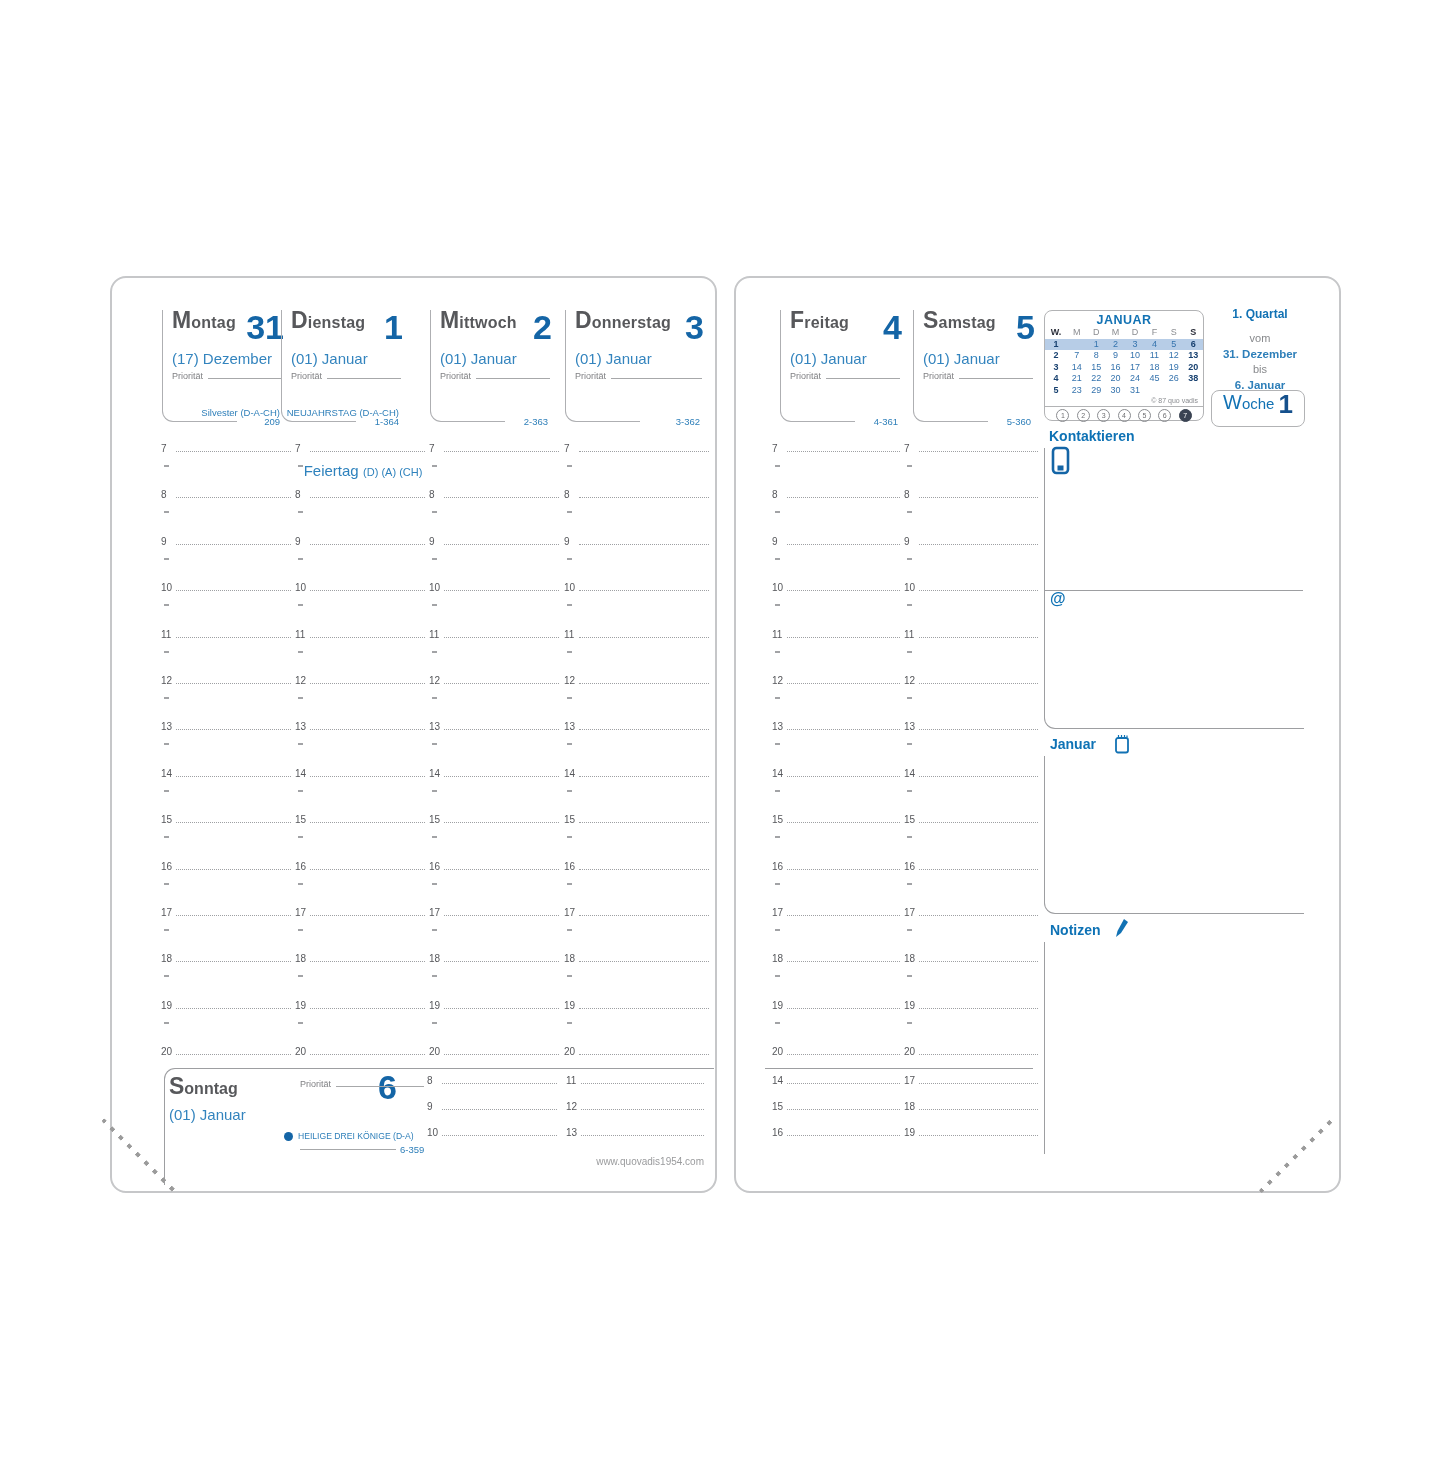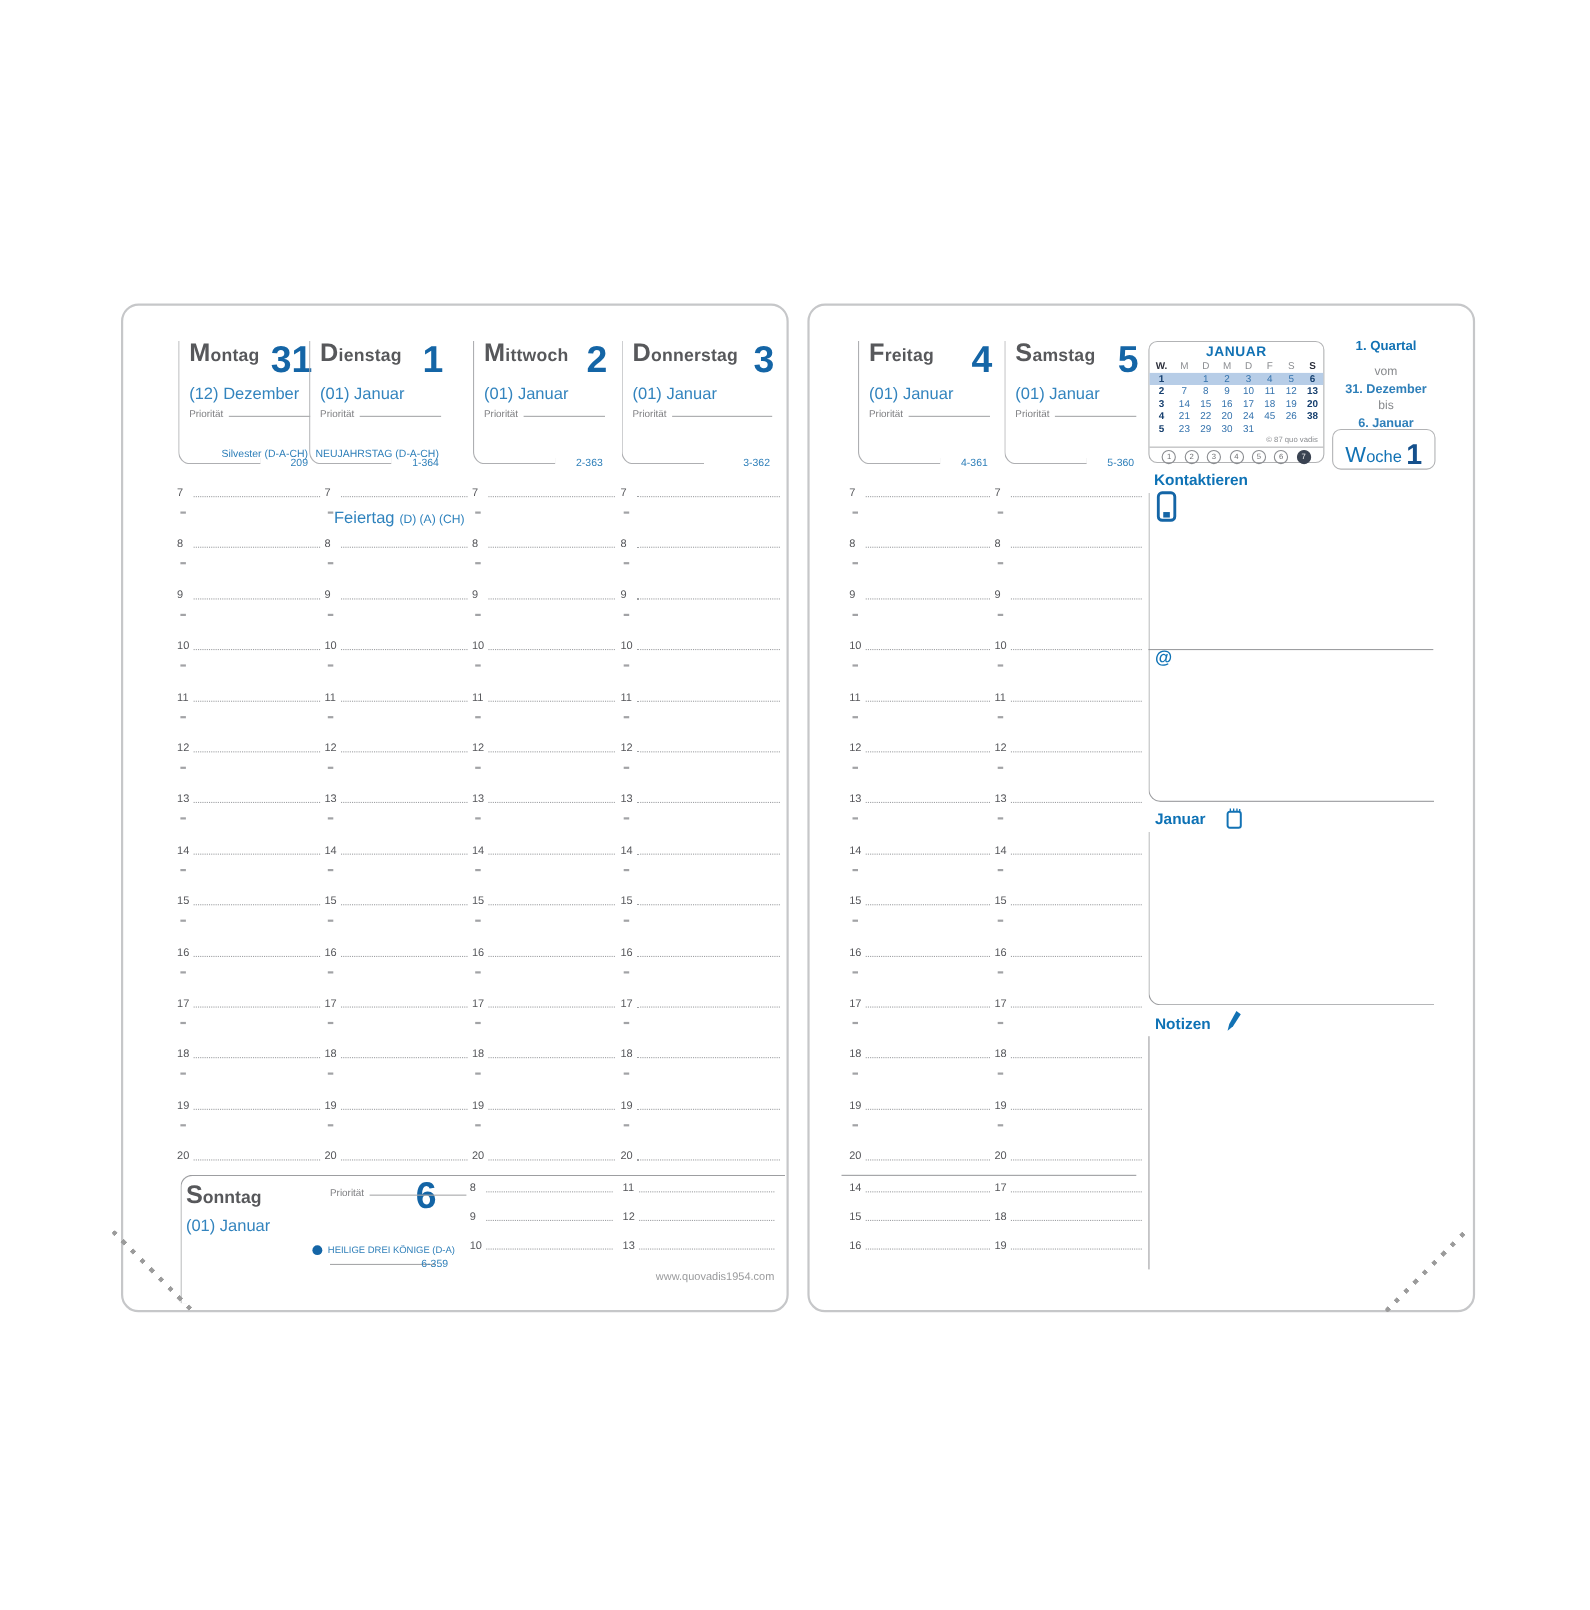--- a/index.html
+++ b/index.html
@@ -51,21 +51,21 @@
   .sun-month{position:absolute;left:57px;top:828px;font-size:15px;color:#3384be;}
   .sun-prio{position:absolute;left:188px;top:800px;width:124px;display:flex;
             align-items:baseline;font-size:9px;color:#808184;}
   .sun-holiday{position:absolute;left:172px;top:853px;width:132px;display:flex;
                align-items:center;font-size:8.6px;font-weight:normal;color:#2e7fb9;
                white-space:nowrap;}
   .holiday-dot{width:9px;height:9px;border-radius:50%;background:#1465a6;
                margin-right:5px;flex:0 0 auto;}
   .sun-underline{position:absolute;left:188px;top:871px;width:96px;
                  border-bottom:1px solid #a7a8aa;}
-  .sun-code{position:absolute;left:271px;top:866px;font-size:9.5px;color:#2e7fb9;}
+  .sun-code{position:absolute;left:288px;top:866px;font-size:9.5px;color:#2e7fb9;}
   .website{position:absolute;left:390px;top:878px;width:202px;text-align:right;
            font-size:10px;color:#9a9b9d;}
 
   
   .sun2-line{position:absolute;left:29px;top:790px;width:268px;
              border-top:1.5px solid #9d9ea1;}
 
   
   .cal-box{position:absolute;left:308px;top:32px;width:158px;height:109px;
            border:1.5px solid #b2b3b5;border-radius:8px;background:#fff;}
@@ -88,21 +88,21 @@
         font-size:7px;line-height:11px;text-align:center;color:#6d6e71;}
   .circ-filled{background:#3a4352;border-color:#3a4352;color:#fff;}
 
   .quartal{position:absolute;left:470px;top:29px;width:108px;text-align:center;
            font-size:12px;font-weight:bold;color:#1272b4;}
   .range{position:absolute;left:470px;top:53px;width:108px;text-align:center;line-height:15.5px;}
   .range .r-grey{display:block;font-size:11px;color:#87898c;}
   .range .r-blue{display:block;font-size:11.5px;font-weight:bold;color:#2e7fb9;}
   .woche-box{position:absolute;left:475px;top:112px;width:92px;height:35px;
              border:1.5px solid #b2b3b5;border-radius:8px;display:flex;
-             justify-content:center;align-items:flex-end;gap:4px;}
+             justify-content:center;align-items:flex-start;gap:4px;}
   .woche-label{display:block;font-size:15px;color:#1272b4;}
   .woche-label::first-letter{font-size:20px;}
   .woche-num{font-size:26px;font-weight:bold;color:#15508c;line-height:26px;}
 
   .side-label{position:absolute;font-size:14px;font-weight:bold;color:#0e72b5;}
   .at-label{position:absolute;left:314px;top:312px;font-size:16px;font-weight:bold;color:#0e72b5;}
   .frame1{position:absolute;left:308px;top:170px;width:259px;height:280px;
           border-left:1.5px solid #9d9ea1;border-bottom:1.5px solid #9d9ea1;
           border-bottom-left-radius:11px;}
   .at-divider{position:absolute;left:308px;top:312px;width:259px;
@@ -132,21 +132,21 @@
       <span class="f-main">Feiertag</span>
       <span class="f-reg">(D) (A) (CH)</span>
     </div>
     <div class="website">www.quovadis1954.com</div>
   <div class="day-header" style="left: 50px; width: 126px;">
         <div class="dh-frame"></div>
         <div class="dh-top">
           <span class="dh-name"><span class="dh-cap">M</span>ontag</span>
           <span class="dh-num">31</span>
         </div>
-        <div class="dh-month">(12) Dezember</div>
+        <div class="dh-month">(17) Dezember</div>
         <div class="dh-prio">
           <span>Priorität</span>
           <span class="prio-line"></span>
         </div>
         <div class="dh-holiday">Silvester (D-A-CH)</div>
         <div class="dh-code">209</div>
       </div>
       <div class="hour-row" style="left: 49px; top: 163px; width: 130px;">
         <span class="hnum">7</span>
         <span class="dots"></span>

